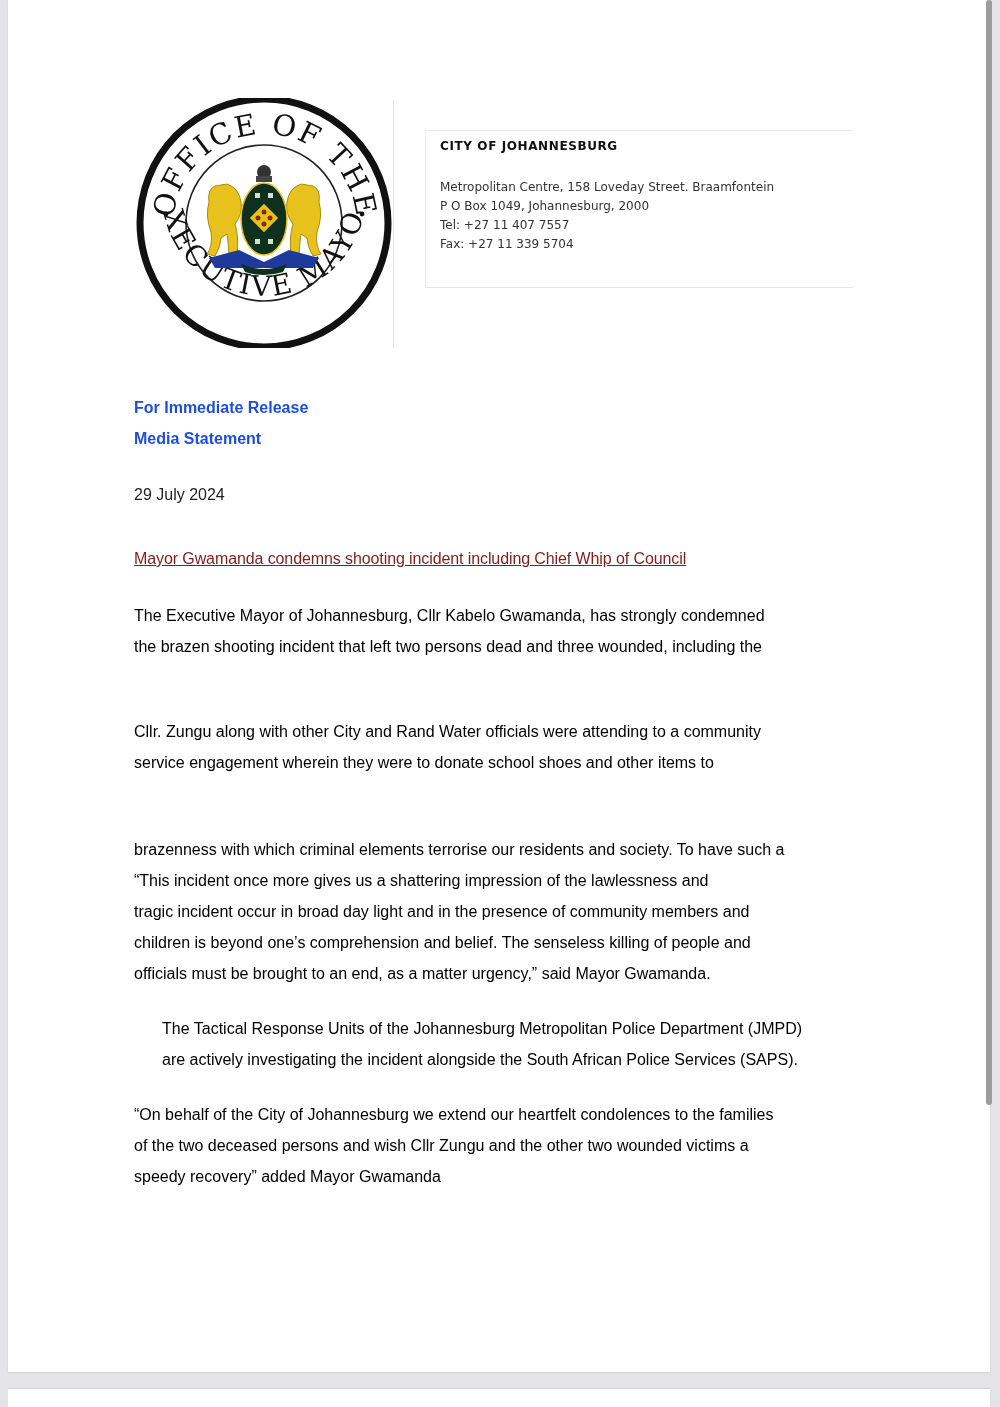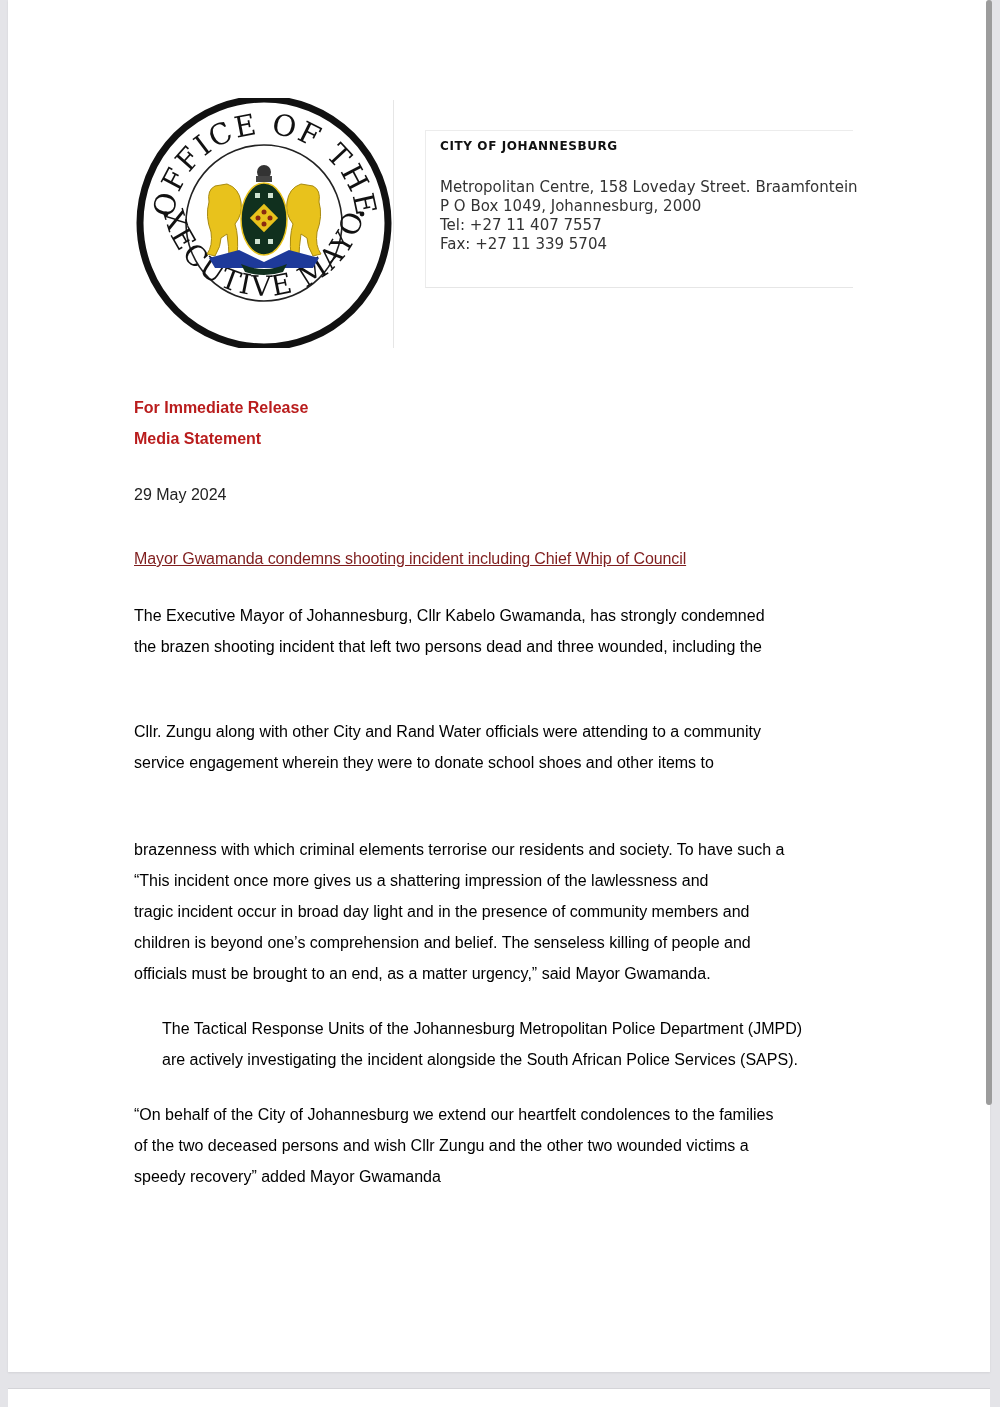--- a/index.html
+++ b/index.html
@@ -37,26 +37,26 @@
       box-sizing: border-box;
     }
     .addr-title {
       position: absolute; left: 14px; top: 8px;
       font-family: "DejaVu Sans", sans-serif; font-weight: bold;
       font-size: 12px; letter-spacing: 0.6px; color: #111;
     }
     .addr-lines {
       position: absolute; left: 14px; top: 47px;
       font-family: "DejaVu Sans", sans-serif;
-      font-size: 15px; line-height: 19px; color: #333;
+      font-size: 12px; line-height: 19px; color: #333;
     }
     .addr-line { white-space: nowrap; }
     .meta {
       position: absolute; left: 126px; top: 392px;
-      font-size: 16px; font-weight: bold; color: #b91c1c; line-height: 31px;
+      font-size: 16px; font-weight: bold; color: #1d4ed8; line-height: 31px;
     }
     .date {
       position: absolute; left: 126px; top: 486px;
       font-size: 16px; color: #222;
     }
     .headline {
       position: absolute; left: 126px; top: 550px;
       font-size: 16px; font-weight: normal; color: #7f1d1d;
       text-decoration: underline; white-space: nowrap;
       letter-spacing: -0.1px;
@@ -124,21 +124,21 @@
       <div class="addr-line">Tel: +27 11 407 7557</div>
       <div class="addr-line">Fax: +27 11 339 5704</div>
     </div>
   </div>
 
   <div class="meta">
     <div>For Immediate Release</div>
     <div>Media Statement</div>
   </div>
 
-  <div class="date">29 May 2024</div>
+  <div class="date">29 July 2024</div>
 
   <div class="headline">Mayor Gwamanda condemns shooting incident including Chief Whip of Council</div>
 
   <div class="body-text" style="top:600px;">
     <p>The Executive Mayor of Johannesburg, Cllr Kabelo Gwamanda, has strongly condemned</p>
     <p>the brazen shooting incident that left two persons dead and three wounded, including the</p>
   </div>
 
   <div class="body-text" style="top:716px;">
     <p>Cllr. Zungu along with other City and Rand Water officials were attending to a community</p>

